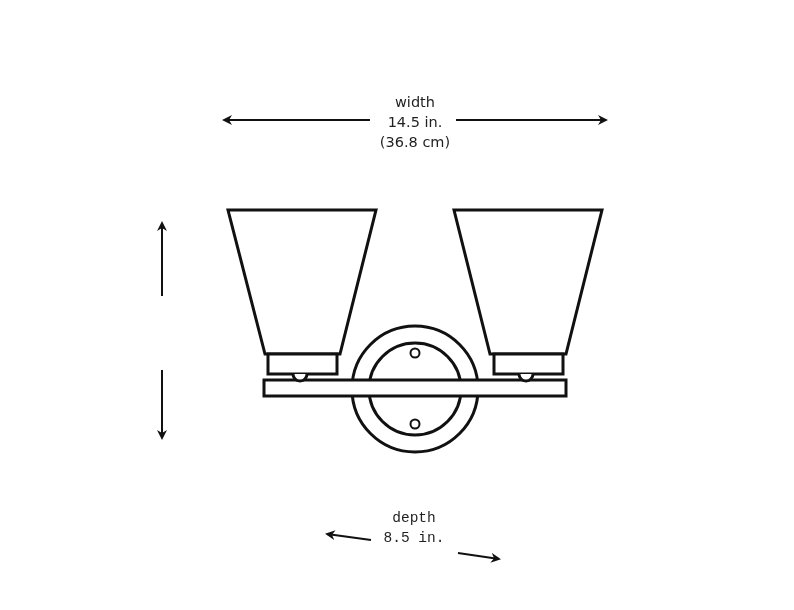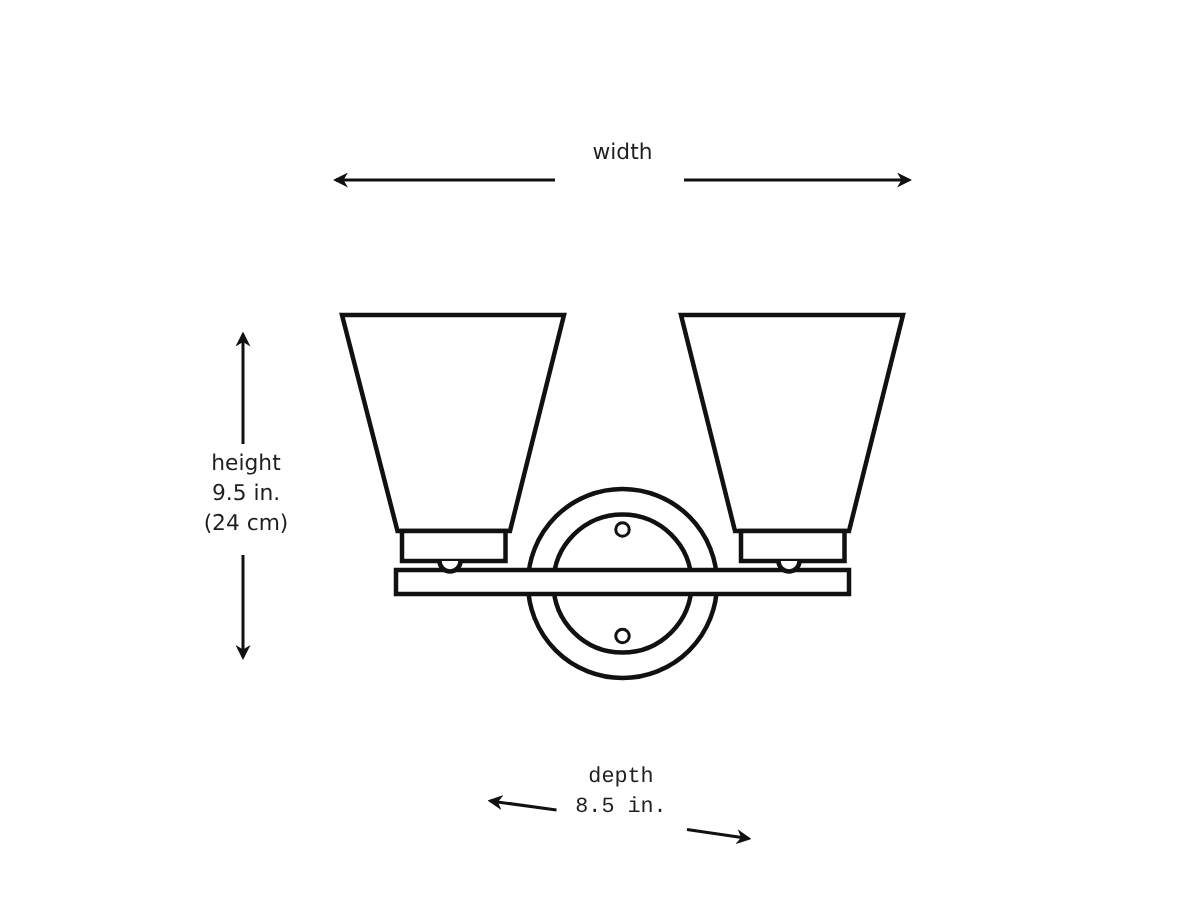--- a/index.html
+++ b/index.html
@@ -58,26 +58,23 @@
 
     <g fill="#fff" stroke="#111" stroke-width="3" stroke-linejoin="miter">
       <polygon points="454,198 602,198 566,342 490,342"></polygon>
       <rect x="494" y="342" width="69" height="20"></rect>
       <path d="M519,362 A7,7 0 0 0 533,362"></path>
     </g>
   </svg>
 
   <div class="label" id="width-label">
     <span>width</span>
+    <span>14.5 in.</span>
+    <span>(36.8 cm)</span>
   </div>
 
-  <div class="label" id="height-label">
-    <span>height</span>
-    <span>9.5 in.</span>
-    <span>(24 cm)</span>
-  </div>
 
   <div class="label" id="depth-label">
     <span>depth</span>
     <span>8.5 in.</span>
   </div>
 
 </div>
 
 </body></html>

